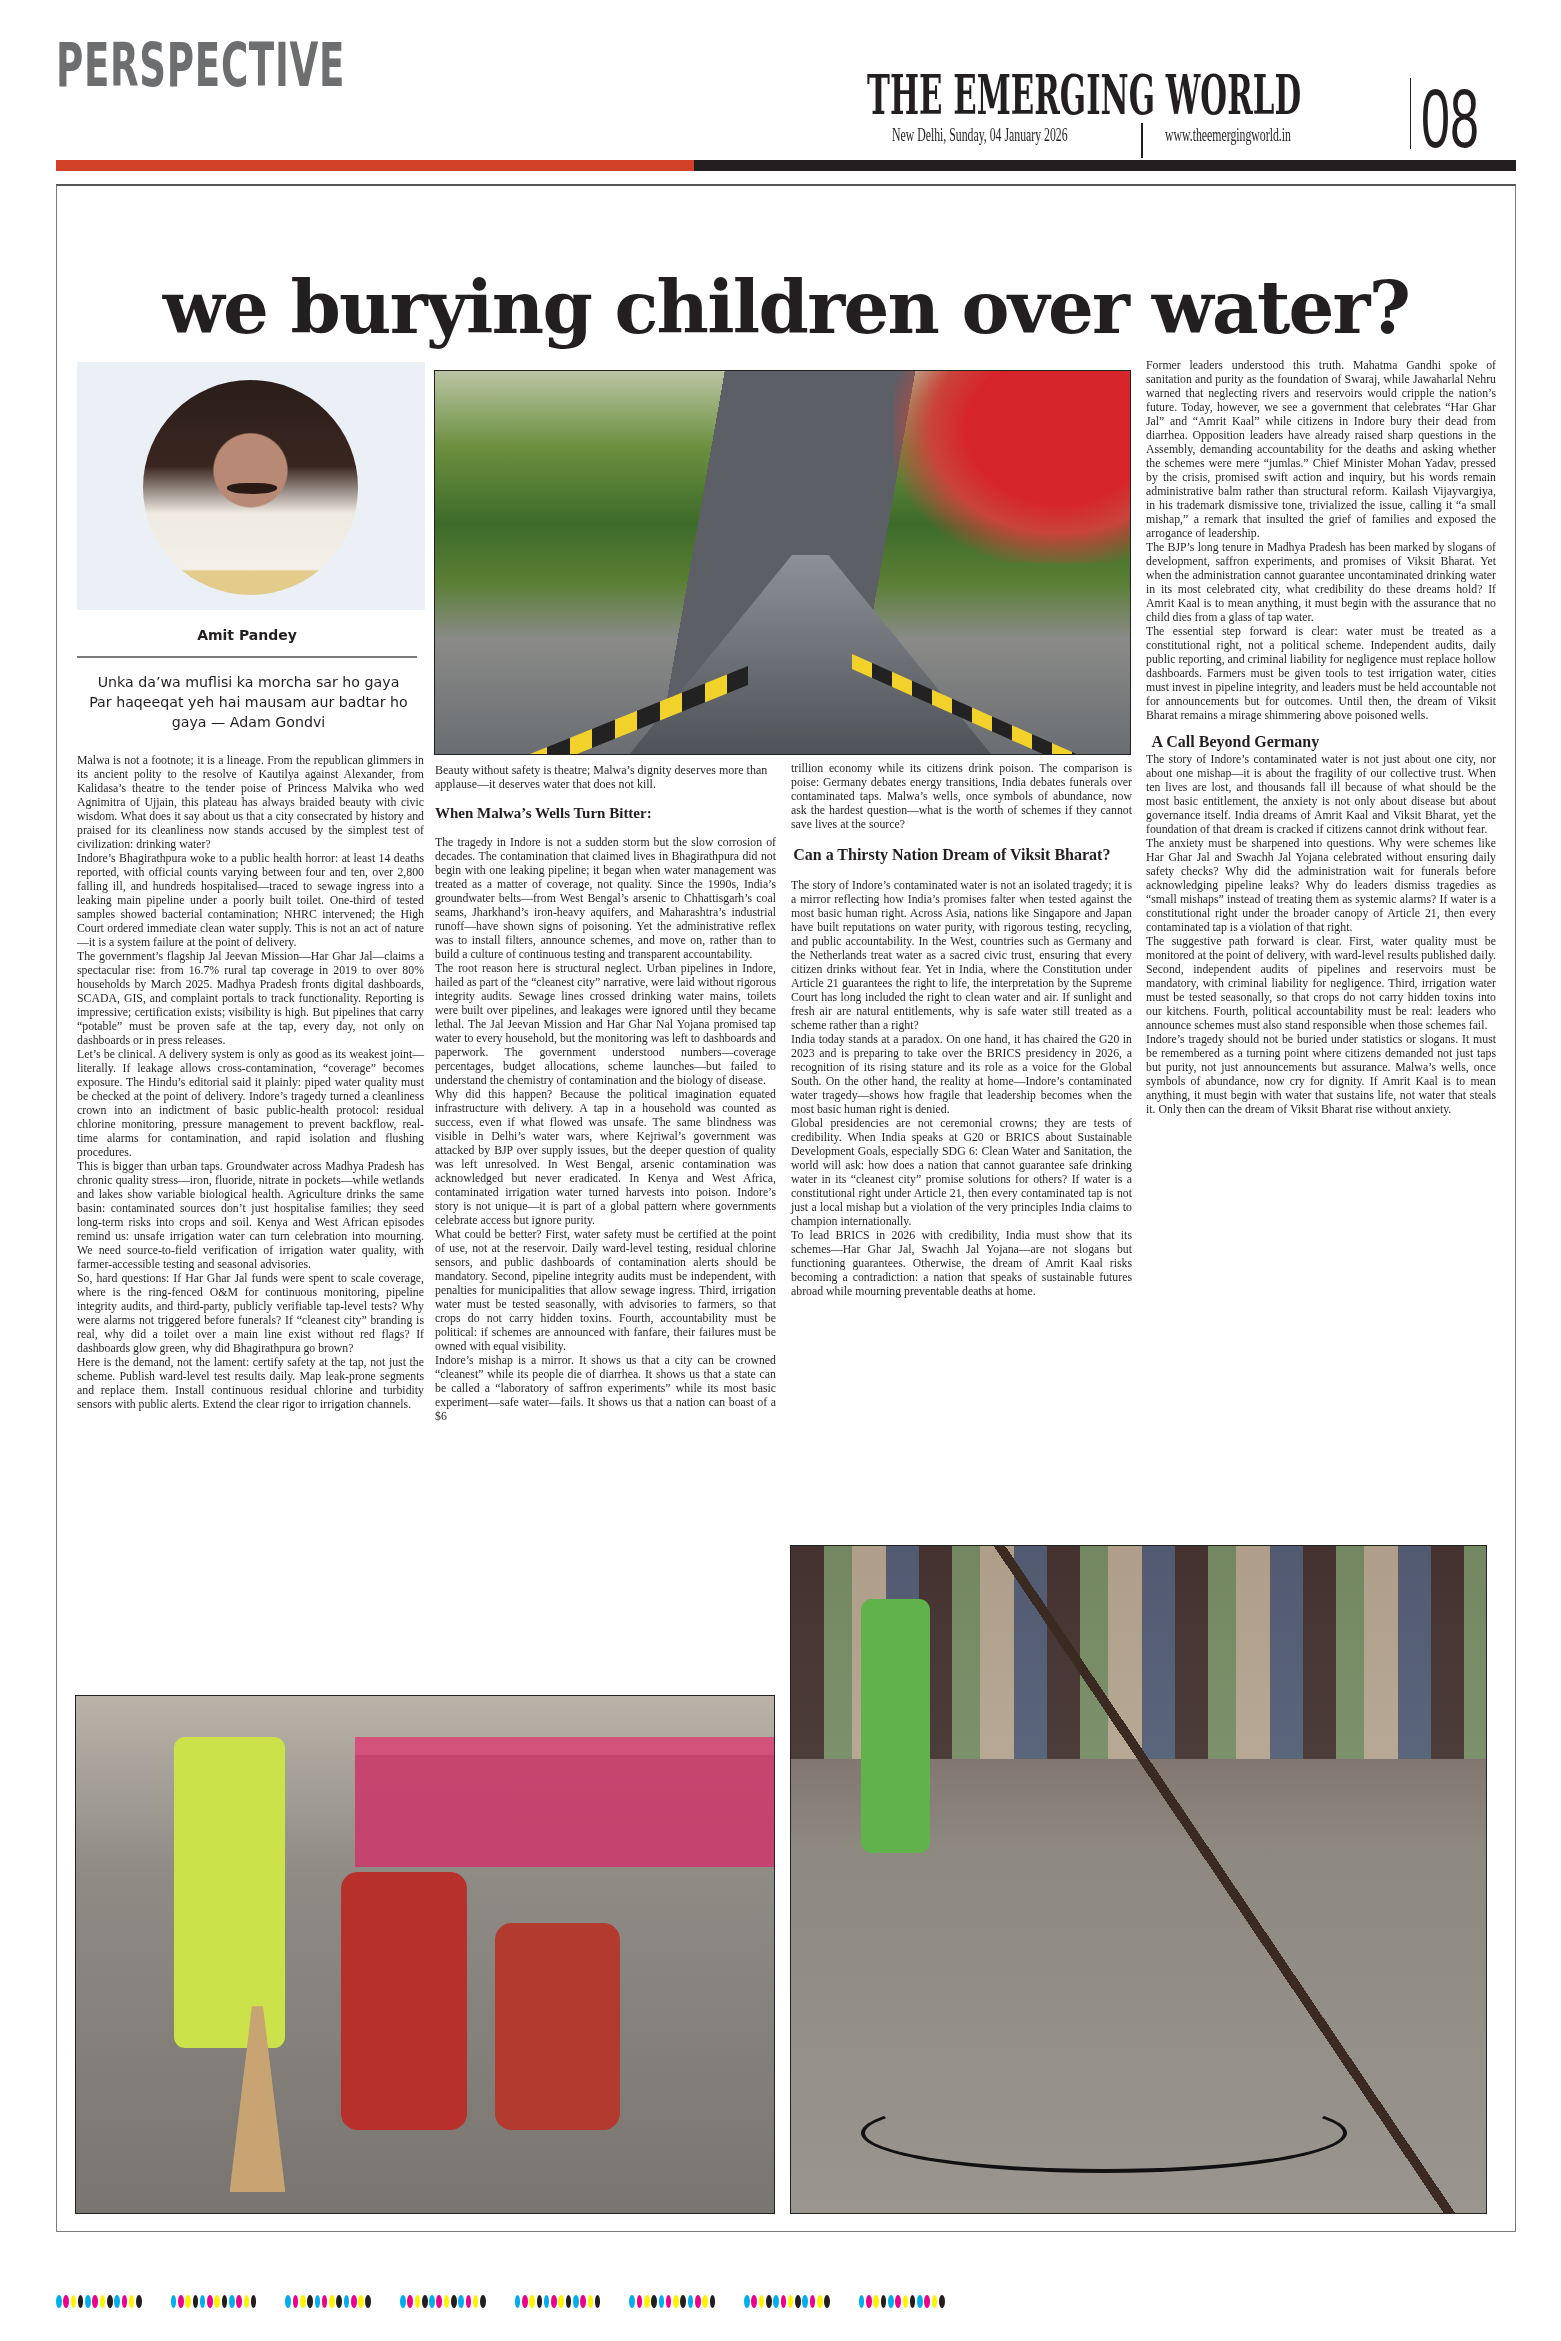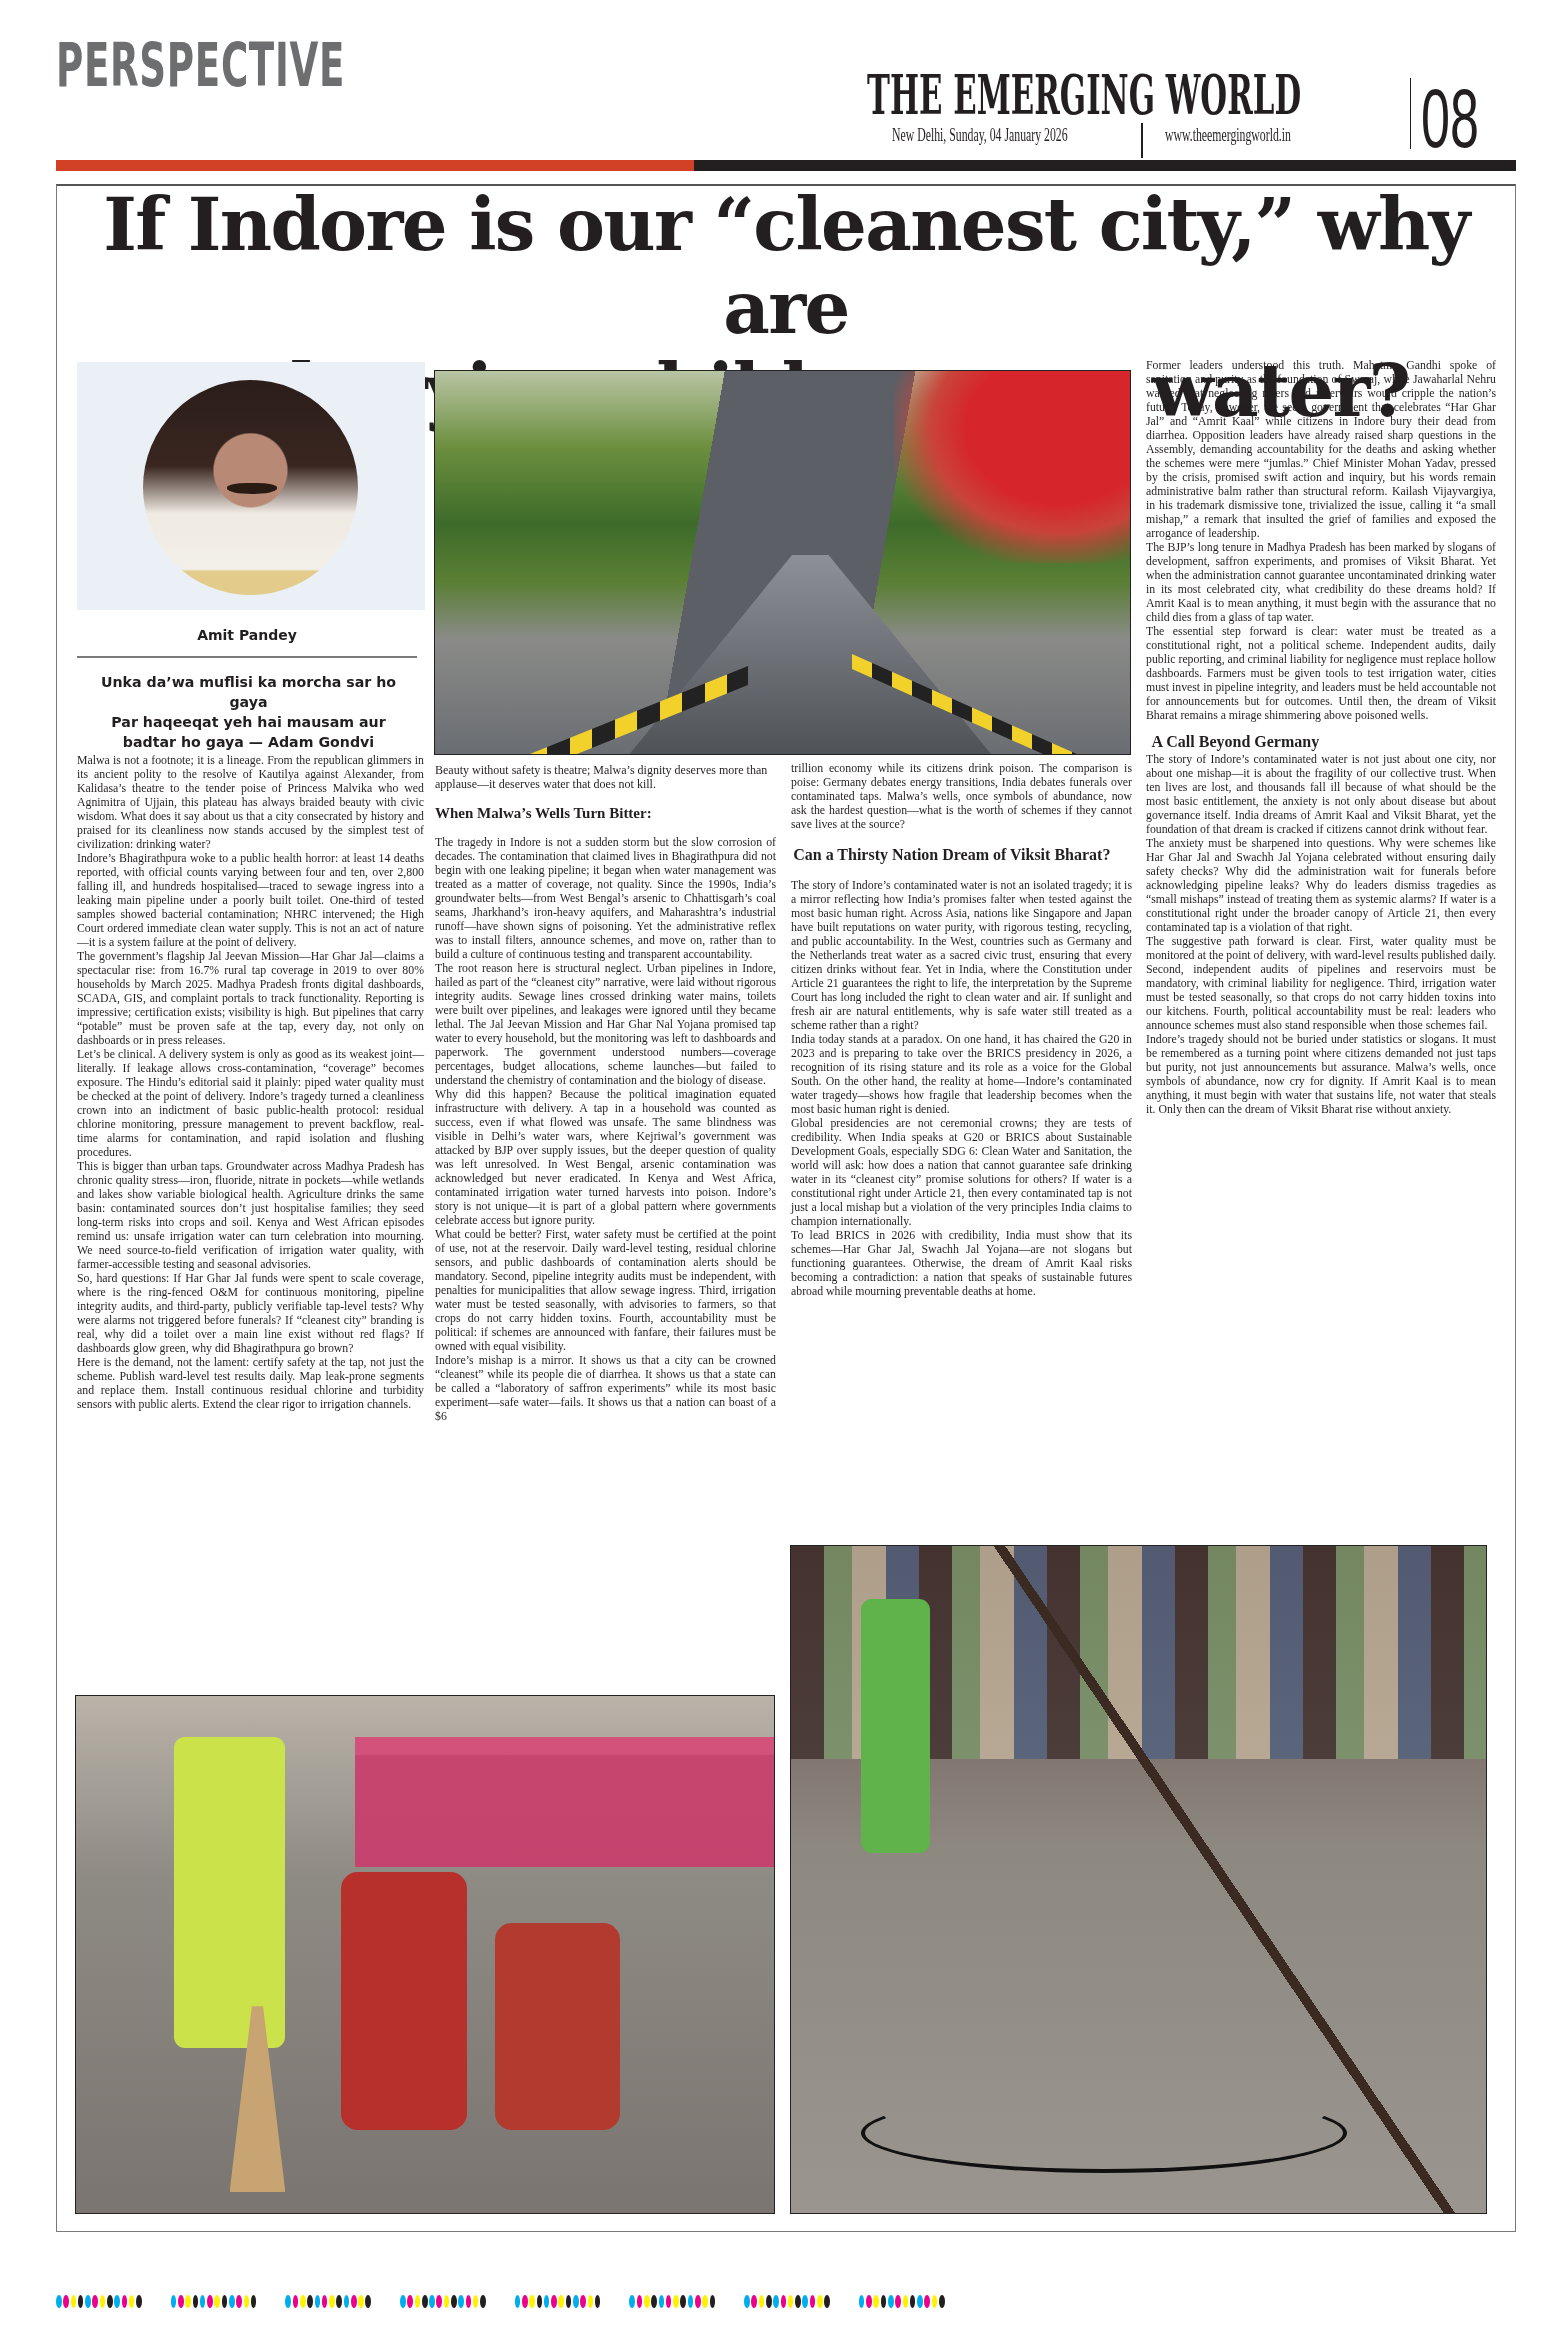--- a/index.html
+++ b/index.html
@@ -51,21 +51,21 @@
                 linear-gradient(to bottom, #2a1d1a 0%, #3a2620 40%, #efeae2 62%, #f3f0ea 88%, #e3cc8b 89%);
   }
   .author-photo .mustache { position:absolute; left: 84px; top: 103px; width: 50px; height: 11px; background:#2a1a14; border-radius: 40% 40% 50% 50%; }
   .author-name {
     left: 77px; top: 627px; width: 340px; text-align: center;
     font-family: "DejaVu Sans", sans-serif; font-weight: bold; font-size: 14px; color: #231f20;
   }
   .author-rule { left: 77px; top: 656px; width: 340px; height: 2.2px; background: #7a7a7a; }
   .couplet {
     left: 84px; top: 672px; width: 329px; text-align: center;
-    font-family: "DejaVu Sans", sans-serif; font-weight: bold; font-size: 14.2px; line-height: 20px; color: #231f20;
+    font-family: "DejaVu Sans", sans-serif; font-weight: normal; font-size: 14.2px; line-height: 20px; color: #231f20;
   }
 
   .col {
     font-family: "Liberation Serif", serif; font-size: 11.8px; line-height: 14px; text-align: justify;
     color: #231f20; hyphens: auto;
   }
   .col p { margin: 0; }
   .col1 { left: 77px; top: 753px; width: 347px; }
   .col2 { left: 435px; top: 763px; width: 341px; }
   .col3 { left: 791px; top: 761px; width: 341px; }
@@ -116,21 +116,21 @@
 <div class="abs dateline-sep"></div>
 <div class="abs site">www.theemergingworld.in</div>
 <div class="abs page-sep"></div>
 <div class="abs page-num">08</div>
 <div class="abs bar-red"></div>
 <div class="abs bar-black"></div>
 
 <div class="abs content-box"></div>
 
 <h1 class="abs headline">
-  <span>If Indore is our “cleanest city,” why are</span><br>
+  <br>
   <span>we burying children over water?</span>
 </h1>
 
 <div class="abs author-panel"></div>
 <div class="abs author-photo" title="author-portrait">
   <div class="mustache"></div>
 </div>
 <div class="abs author-name">Amit Pandey</div>
 <div class="abs author-rule"></div>
 <div class="abs couplet">

